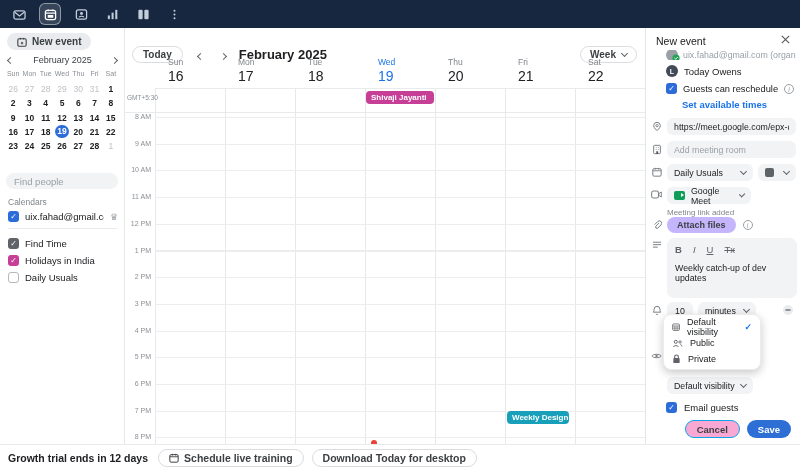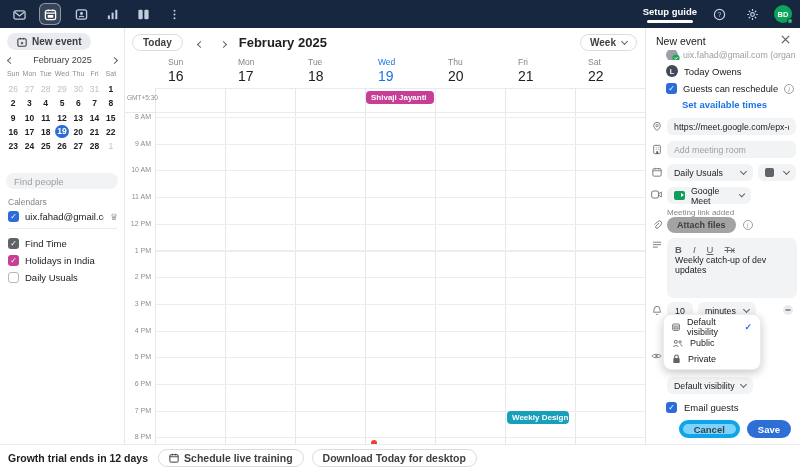--- a/index.html
+++ b/index.html
@@ -43,21 +43,21 @@
   .findpeople::placeholder { color:#9aa0a6; }
   .cals-label { position:absolute; left:8px; top:169px; font-size:8.5px; color:#80868b; }
   .cal-row { position:absolute; left:8px; width:110px; height:13px; display:flex; align-items:center; gap:6px; font-size:9.5px; color:#202124; }
   .cb { width:11px; height:11px; border-radius:3px; background:#2b6cd9; color:#fff; font-size:8px; line-height:11px; text-align:center; flex:none; cursor:pointer; }
   .cb.empty { background:#fff; border:1.5px solid #b4b8bd; }
   .sb-divider { position:absolute; left:8px; top:200px; width:109px; height:1px; background:#e8eaec; }
   .crown { margin-left:auto; color:#9aa0a6; font-size:9px; }
 
   
   .main { position:absolute; left:125px; top:28px; width:520px; height:416px; overflow:hidden; background:#fff; }
-  .cal-toolbar { position:absolute; left:0; top:0; width:520px; height:28px; display:flex; align-items:center; }
+  .cal-toolbar { position:absolute; left:0; top:12px; width:520px; height:28px; display:flex; align-items:center; }
   .today-btn { margin-left:7px; height:17px; border-radius:9px; border:1px solid #dadce0; background:#fff; padding:0 10px; font-size:10px; font-weight:bold; color:#3c4043; display:inline-flex; align-items:center; }
   .nav-ar { margin-left:12px; cursor:pointer; padding:3px; }
   .cal-title { margin-left:10px; font-size:13px; font-weight:bold; color:#202124; }
   .view-btn { margin-left:auto; margin-right:8px; height:17px; border-radius:9px; border:1px solid #dadce0; background:#fff; padding:0 9px; font-size:10px; font-weight:bold; color:#3c4043; display:inline-flex; align-items:center; gap:6px; }
   .day-cols { position:absolute; left:30px; top:28px; width:490px; height:32px; display:flex; }
   .day-col { width:70px; padding-left:13px; cursor:pointer; }
   .day-name { font-size:8.5px; color:#80868b; line-height:10px; margin-top:1px; }
   .day-num { font-size:14px; color:#202124; line-height:17px; margin-top:1px; }
   .day-name.today, .day-num.today { color:#1a73e8; }
   .line-h { position:absolute; height:1px; background:#e8eaec; }
@@ -78,35 +78,35 @@
   .icol { position:absolute; left:4px; width:13px; display:flex; justify-content:center; color:#7a7f85; }
   .inpill { position:absolute; left:21px; width:129px; height:17px; background:#f1f3f4; border:none; border-radius:6px; font-size:8.8px; padding:0 7px; color:#202124; font-family:"Liberation Sans",sans-serif; }
   .inpill::placeholder { color:#9aa0a6; }
   .selpill { position:absolute; height:17px; background:#f1f3f4; border-radius:6px; display:flex; align-items:center; gap:6px; padding:0 7px; font-size:8.8px; color:#202124; cursor:pointer; }
   .gavatar { width:12px; height:12px; border-radius:50%; flex:none; display:flex; align-items:center; justify-content:center; }
   .gname { font-size:9.5px; color:#202124; }
   .muted-txt { color:#9aa0a6; font-size:8.8px; white-space:nowrap; overflow:hidden; }
   .link { font-size:9.5px; font-weight:bold; color:#1a73e8; cursor:pointer; }
   .info { width:10px; height:10px; border-radius:50%; border:1px solid #9aa0a6; color:#9aa0a6; font-size:7px; line-height:9px; text-align:center; font-style:italic; flex:none; }
   .small-gray { font-size:8px; color:#80868b; }
-  .attach-btn { height:16px; background:#a3a3a3; border-radius:9px; padding:0 10px; font-size:9px; font-weight:bold; color:#3c4043; display:inline-flex; align-items:center; cursor:pointer; }
+  .attach-btn { height:16px; background:#c4b5fd; border-radius:9px; padding:0 10px; font-size:9px; font-weight:bold; color:#3c4043; display:inline-flex; align-items:center; cursor:pointer; }
   .descbox { position:absolute; left:21px; top:210px; width:130px; height:60px; background:#f1f3f4; border-radius:7px; padding:6px 8px; }
   .fmtbar { display:flex; gap:11px; font-size:9.5px; color:#5f6368; }
   .fmt-i { font-style:italic; }
   .fmt-u { text-decoration:underline; }
   .fmt-t { text-decoration:line-through; }
-  .desc-text { font-size:8.8px; color:#202124; }
+  .desc-text { margin-top:8px; font-size:8.8px; color:#202124; }
   .popup { position:absolute; left:17px; top:286px; width:98px; height:56px; background:#fff; border-radius:8px; border:1px solid #ececec; box-shadow:0 3px 10px rgba(0,0,0,.22); z-index:5; padding:4px 0; }
   .pop-item { height:16px; display:flex; align-items:center; gap:7px; padding:0 8px; font-size:9px; color:#202124; cursor:pointer; }
   .pop-check { margin-left:auto; color:#1a73e8; font-size:9px; font-weight:bold; }
   .meet-ic { width:11px; height:9px; background:#0f9d58; border-radius:2px; position:relative; flex:none; }
   .meet-ic:after { content:""; position:absolute; right:1px; top:2px; border-left:3px solid #fff; border-top:2.5px solid transparent; border-bottom:2.5px solid transparent; }
   .swatch { width:9px; height:9px; border-radius:2px; background:#5f6368; }
   .btn { height:18px; border-radius:10px; font-size:9.5px; font-weight:bold; display:inline-flex; align-items:center; padding:0 11px; cursor:pointer; }
-  .btn.cancel { border:4px solid #0ea5e9; color:#3c4043; background:#7dd3fc; }
+  .btn.cancel { border:1px solid #0ea5e9; color:#3c4043; background:#f9a8d4; }
   .btn.save { background:#2e6fd6; color:#fff; border:none; }
   svg { display:block; }
 </style>
 </head>
 <body>
 
 <div class="topbar">
   <span class="tb-ic">
     <svg width="13" height="13" viewBox="0 0 14 14">
         <rect x="1" y="3" width="12" height="9" rx="2" fill="none" stroke="currentColor" stroke-width="1.4"></rect>
@@ -140,44 +140,20 @@
         <rect x="7.9" y="2" width="4.6" height="10" rx="1.3" fill="currentColor"></rect>
       </svg>
   </span>
   <span class="tb-ic">
     <svg width="13" height="13" viewBox="0 0 14 14">
         <circle cx="7" cy="3" r="1.1" fill="currentColor"></circle>
         <circle cx="7" cy="7" r="1.1" fill="currentColor"></circle>
         <circle cx="7" cy="11" r="1.1" fill="currentColor"></circle>
       </svg>
   </span>
-  <div class="tb-right">
-    <div class="setup">
-      <span class="setup-label">Setup guide</span>
-      <span class="setup-track"><span class="setup-fill"></span></span>
-    </div>
-    <span class="tb-ic" style="margin:0;">
-      <svg width="13" height="13" viewBox="0 0 14 14">
-          <circle cx="7" cy="7" r="5.5" fill="none" stroke="currentColor" stroke-width="1.3"></circle>
-          <text x="7" y="9.6" font-size="7.5" fill="currentColor" text-anchor="middle" font-family="Liberation Sans">?</text>
-        </svg>
-    </span>
-    <span class="tb-ic" style="margin:0;">
-      <svg width="13" height="13" viewBox="0 0 14 14">
-          <circle cx="7" cy="7" r="2" fill="none" stroke="currentColor" stroke-width="1.3"></circle>
-          <g stroke="currentColor" stroke-width="1.3">
-            <path d="M7 1.2v2M7 10.8v2M1.2 7h2M10.8 7h2M3 3l1.4 1.4M9.6 9.6L11 11M11 3L9.6 4.4M4.4 9.6L3 11"></path>
-          </g>
-        </svg>
-    </span>
-    <span class="avatar">
-      <span>BD</span>
-      <span class="dot"></span>
-    </span>
-  </div>
 </div>
 
 <div class="sidebar">
   <div class="newevent">
     <svg width="10" height="10" viewBox="0 0 12 12">
         <rect x="1" y="2" width="10" height="9" rx="1.5" fill="none" stroke="#3c4043" stroke-width="1.3"></rect>
         <path d="M4 1v2M8 1v2" stroke="#3c4043" stroke-width="1.2"></path>
         <path d="M6 5.8v3M4.5 7.3h3" stroke="#3c4043" stroke-width="1.2"></path>
       </svg>
     <span>New event</span>

